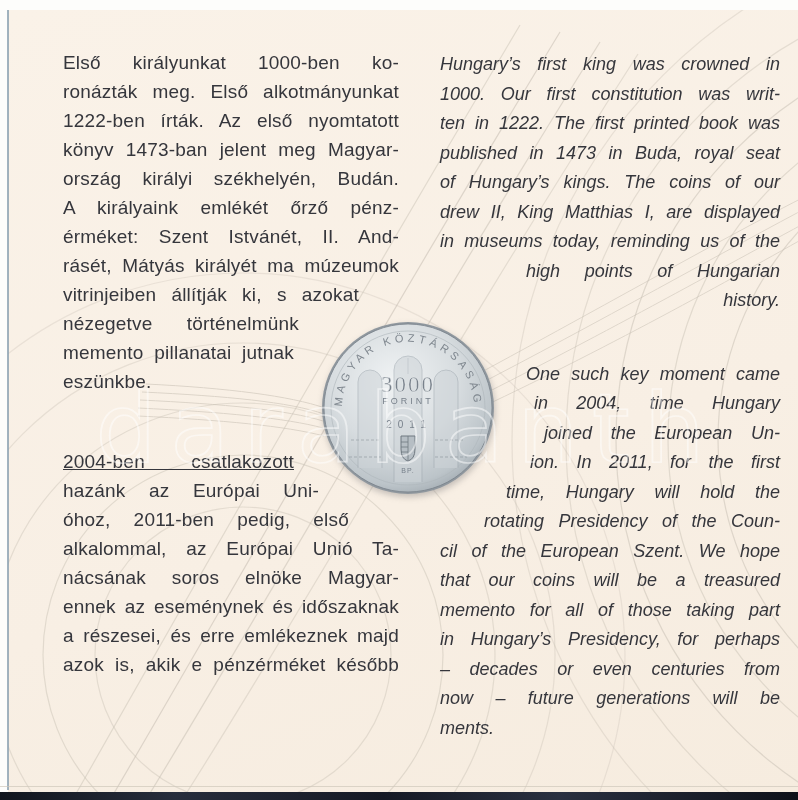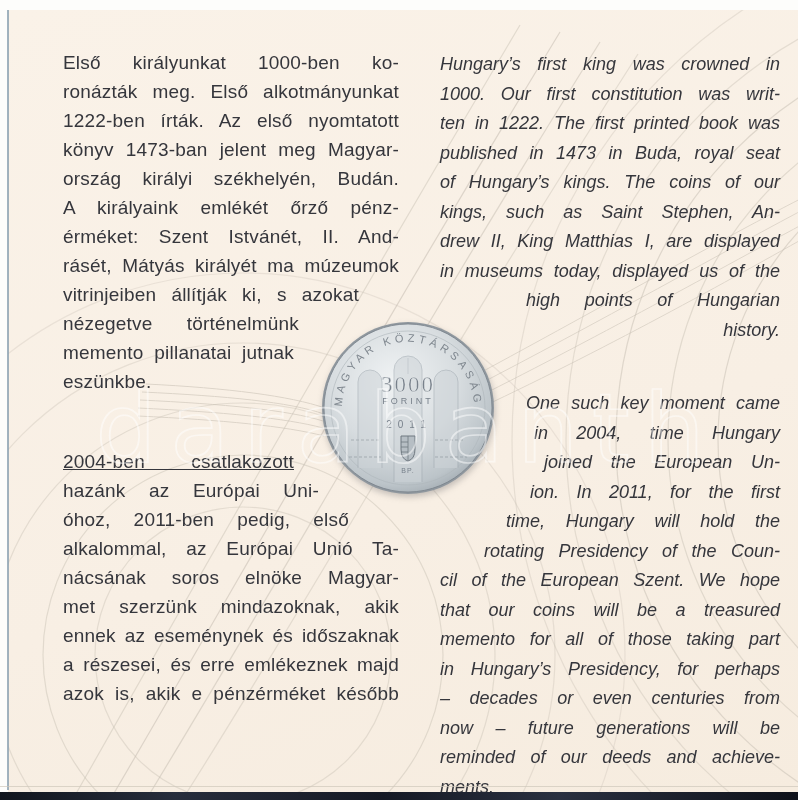--- a/index.html
+++ b/index.html
@@ -79,53 +79,50 @@
           <div class="tline" style="margin-right: 100px;">nézegetve történelmünk</div>
           <div class="tline" style="margin-right: 105px;">memento pillanatai jutnak</div>
           <div class="tline" style="text-align-last: left;">eszünkbe.</div>
         </div>
       <div class="para" style="margin-top:51px">
           <div class="tline" style="margin-right: 105px; text-decoration: underline;">2004-ben csatlakozott</div>
           <div class="tline" style="margin-right: 80px;">hazánk az Európai Uni-</div>
           <div class="tline" style="margin-right: 50px;">óhoz, 2011-ben pedig, első</div>
           <div class="tline">alkalommal, az Európai Unió Ta-</div>
           <div class="tline">nácsának soros elnöke Magyar-</div>
-          <div class="tline">met szerzünk mindazoknak, akik</div>
           <div class="tline">ennek az eseménynek és időszaknak</div>
           <div class="tline">a részesei, és erre emlékeznek majd</div>
           <div class="tline">azok is, akik e pénzérméket később</div>
         </div>
     </div>
 
     <div class="col col-en">
       <div class="para">
           <div class="tline">Hungary’s first king was crowned in</div>
           <div class="tline">1000. Our first constitution was writ-</div>
           <div class="tline">ten in 1222. The first printed book was</div>
           <div class="tline">published in 1473 in Buda, royal seat</div>
           <div class="tline">of Hungary’s kings. The coins of our</div>
-          <div class="tline">kings, such as Saint Stephen, An-</div>
           <div class="tline">drew II, King Matthias I, are displayed</div>
-          <div class="tline">in museums today, displayed us of the</div>
+          <div class="tline">in museums today, reminding us of the</div>
           <div class="tline" style="margin-left: 86px; text-align-last: right;">high points of Hungarian history.</div>
         </div>
       <div class="para" style="margin-top:44px">
           <div class="tline" style="margin-left: 86px;">One such key moment came</div>
           <div class="tline" style="margin-left: 94px;">in 2004, time Hungary</div>
           <div class="tline" style="margin-left: 104px;">joined the European Un-</div>
           <div class="tline" style="margin-left: 90px;">ion. In 2011, for the first</div>
           <div class="tline" style="margin-left: 66px;">time, Hungary will hold the</div>
           <div class="tline" style="margin-left: 44px;">rotating Presidency of the Coun-</div>
           <div class="tline">cil of the European Szent. We hope</div>
           <div class="tline">that our coins will be a treasured</div>
           <div class="tline">memento for all of those taking part</div>
           <div class="tline">in Hungary’s Presidency, for perhaps</div>
           <div class="tline">– decades or even centuries from</div>
           <div class="tline">now – future generations will be</div>
-          <div class="tline">reminded of our deeds and achieve-</div>
           <div class="tline" style="text-align-last: left;">ments.</div>
         </div>
     </div>
 
     <svg class="coin" width="180" height="180" viewBox="0 0 180 180">
       <defs>
         <radialGradient id="coinFace" cx="42%" cy="34%" r="75%">
           <stop offset="0%" stop-color="#f0f3f4"></stop>
           <stop offset="50%" stop-color="#d8dde0"></stop>
           <stop offset="82%" stop-color="#bcc4c9"></stop>

